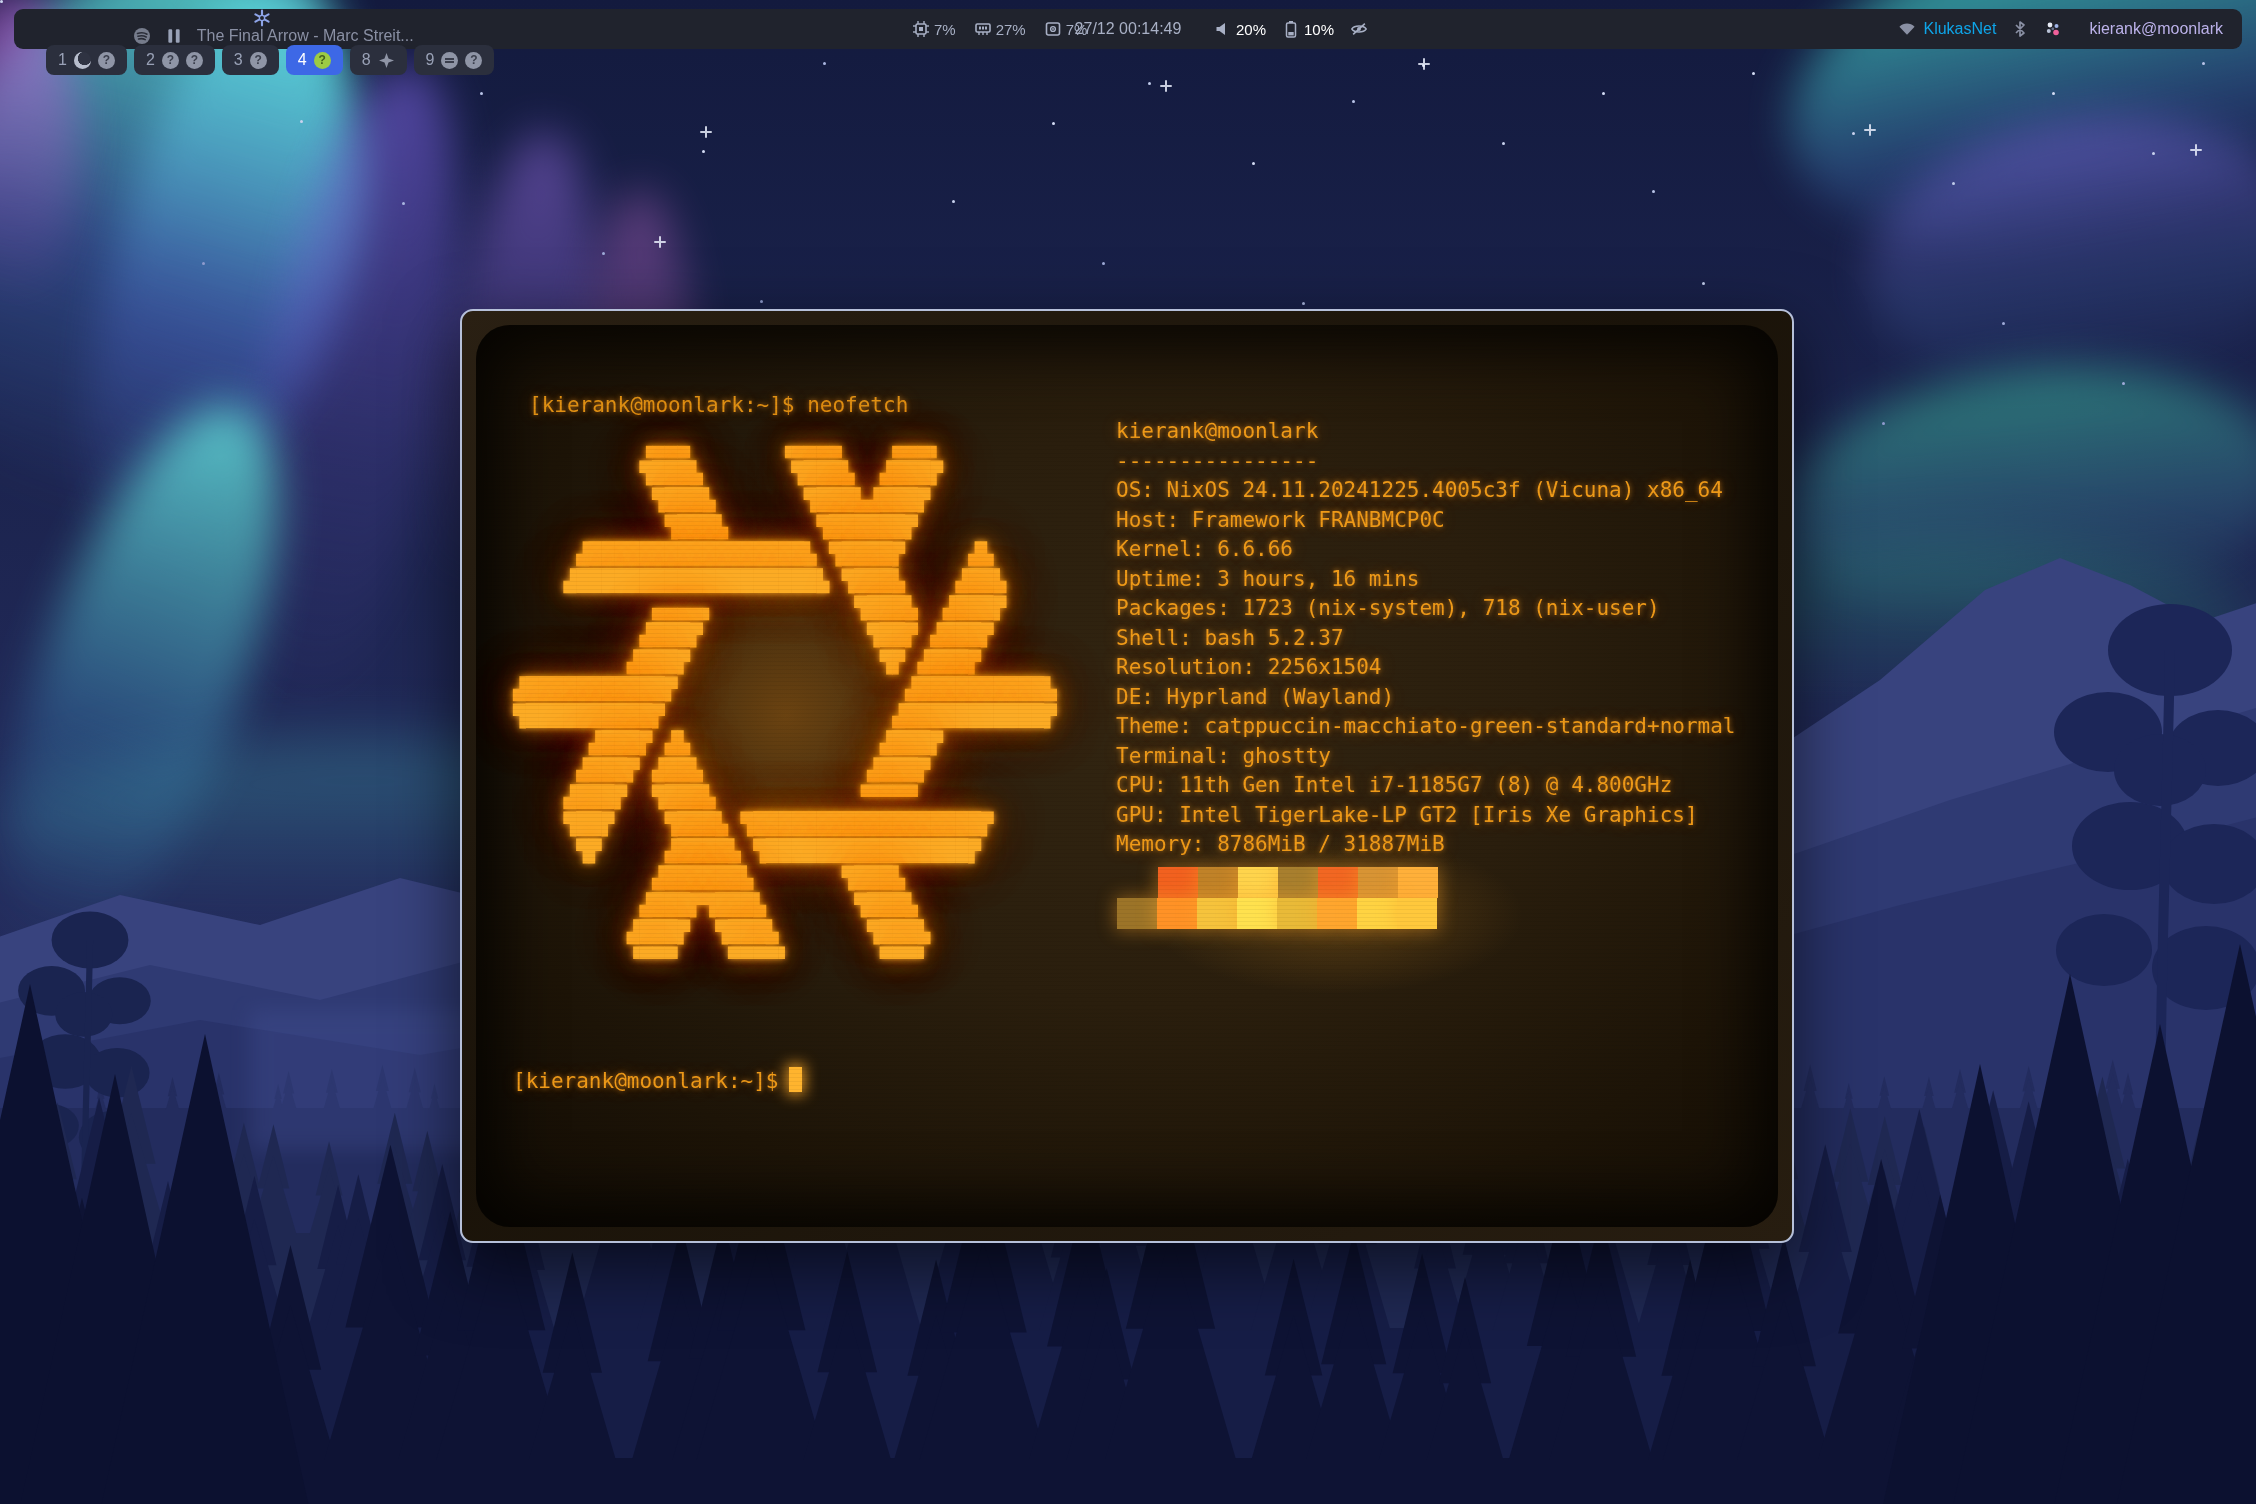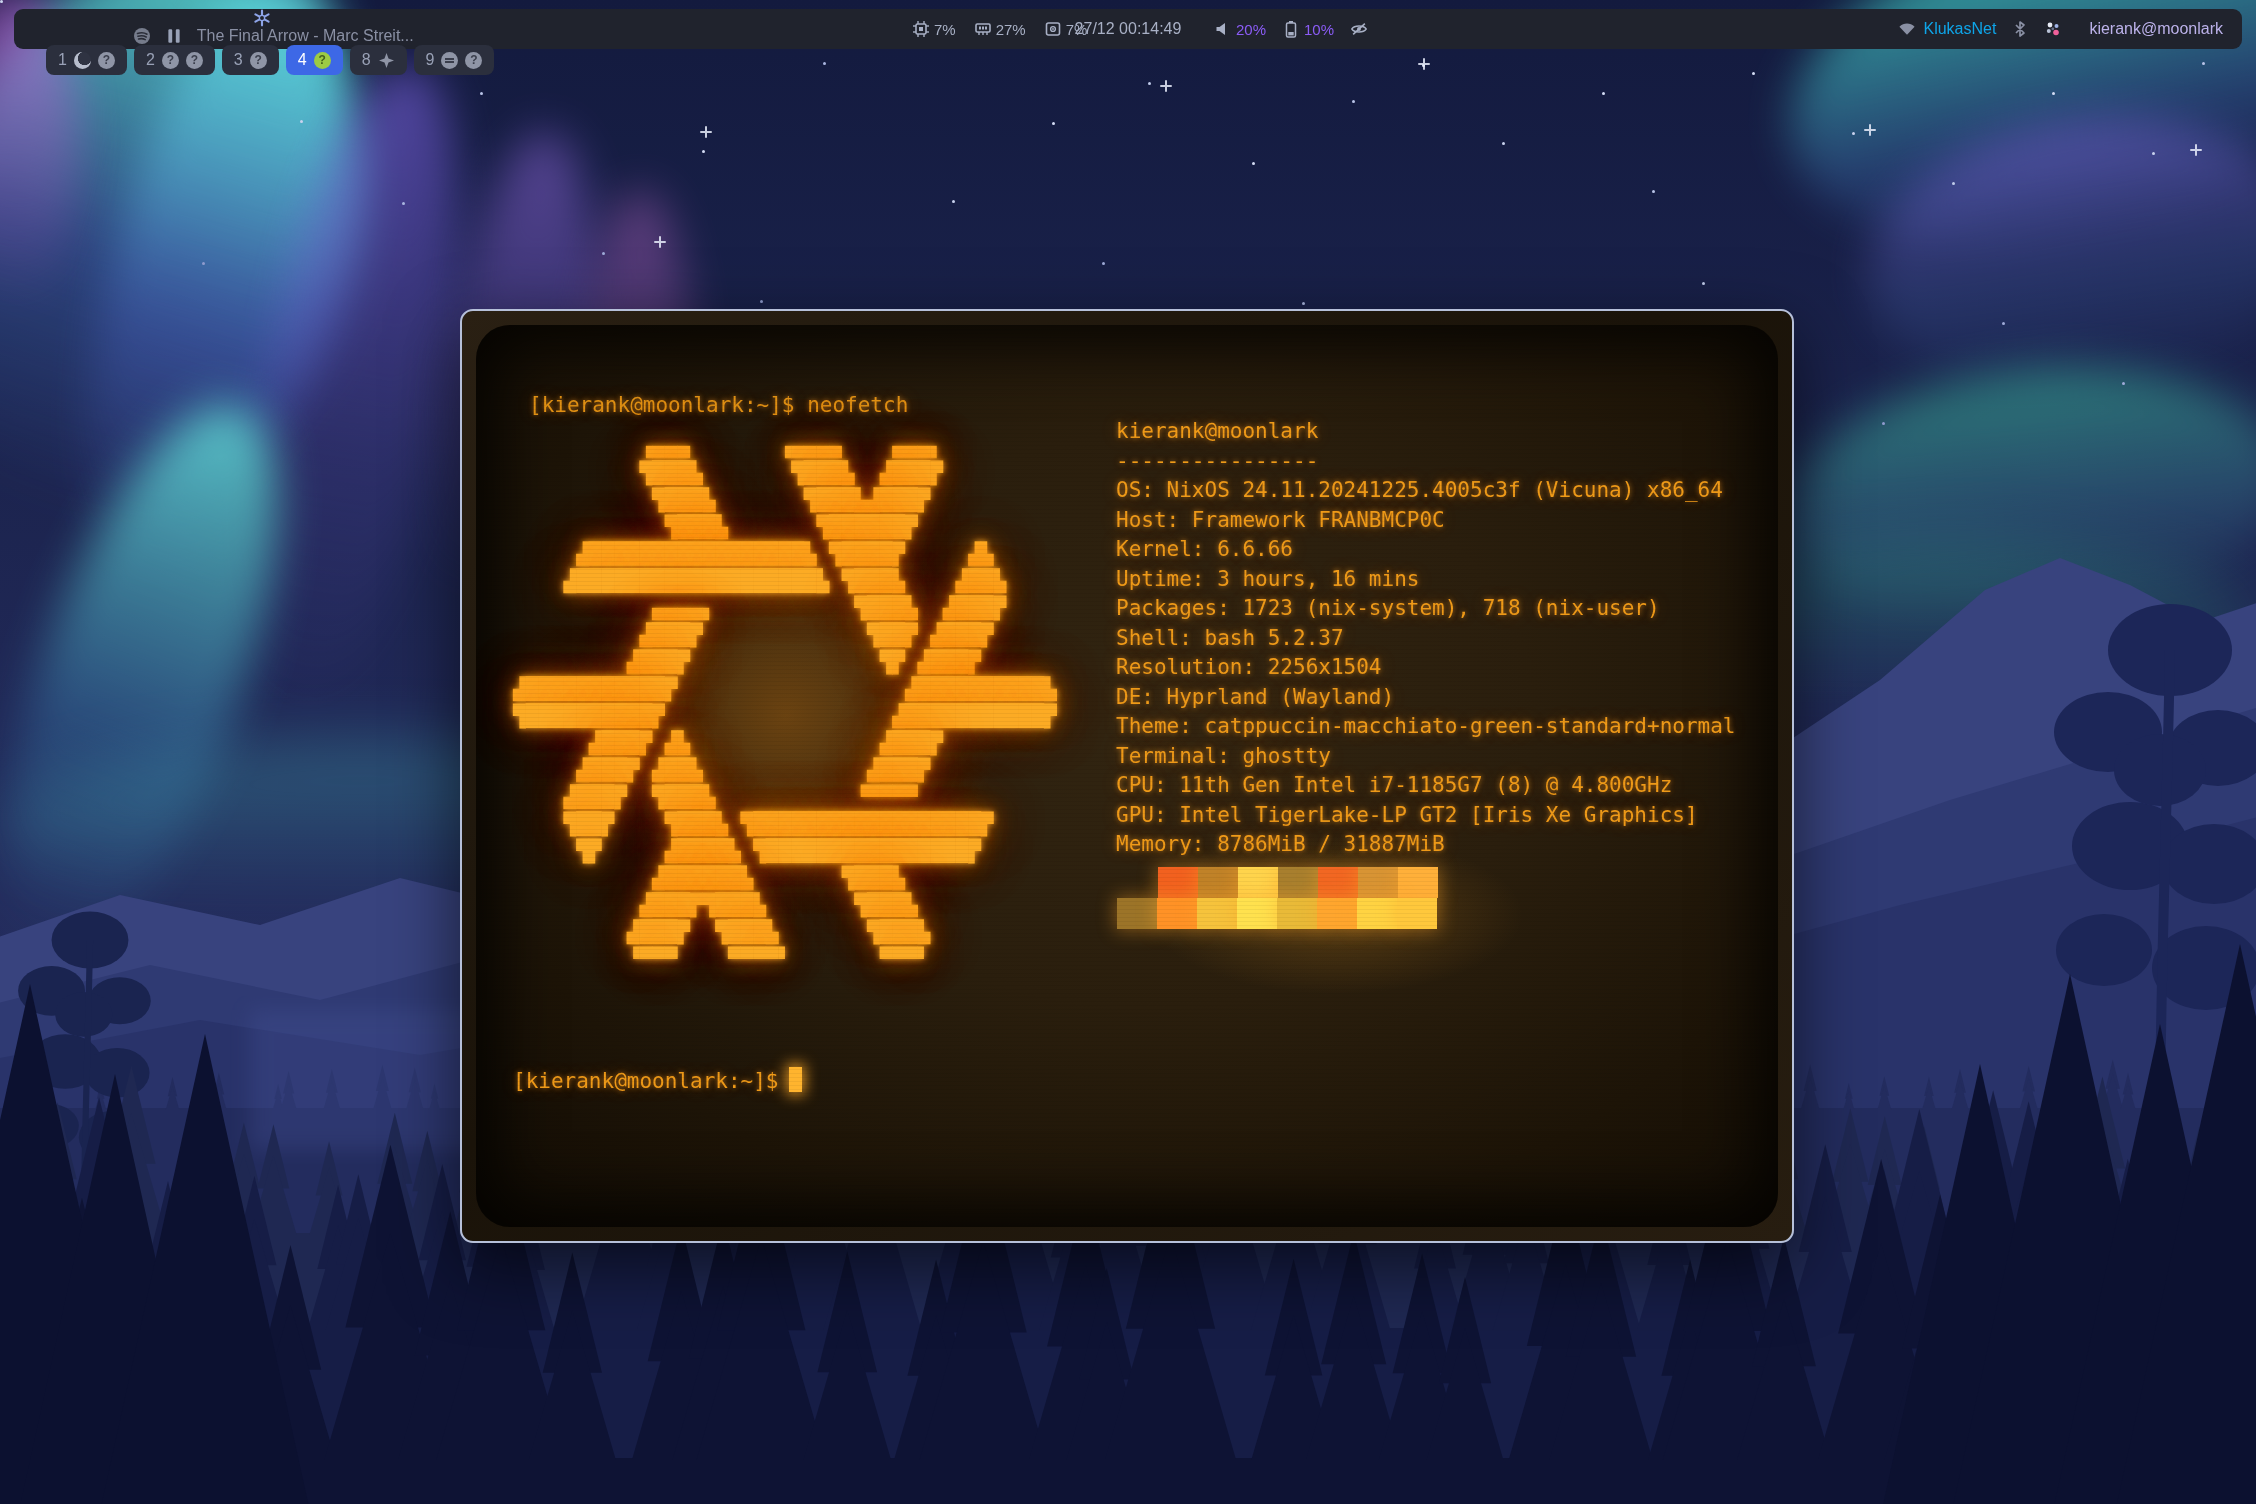--- a/index.html
+++ b/index.html
@@ -39,21 +39,21 @@
   .ci { width:17px; height:17px; border-radius:50%; background:#8f95a6; color:#3a3e4c;
         font-size:12px; font-weight:bold; display:flex; align-items:center; justify-content:center; }
   .ci.green { background:#9ccb44; color:#44611b; }
   .ci.moon { background:radial-gradient(circle at 62% 38%, #2f3342 0 44%, #b7bdcc 46%); }
   .ci.mail { background:#8f95a6; }
   .ci.mail i { display:block; width:9px; height:2px; background:#3a3e4c; box-shadow:0 3px 0 #3a3e4c; margin-top:-3px; }
   .stats { position:absolute; left:898px; top:0; height:100%; display:flex; align-items:center; gap:18px; color:#a8b0c5; font-size:15px; }
   .stat { display:flex; align-items:center; gap:4px; }
   .clockmod { position:absolute; left:50%; top:0; height:100%; transform:translateX(-50%);
     display:flex; align-items:center; color:#a8b0c5; }
-  .after-clock { position:absolute; left:1200px; top:0; height:100%; display:flex; align-items:center; gap:16px; color:#8b5cf6; font-size:15px; }
+  .after-clock { position:absolute; left:1200px; top:0; height:100%; display:flex; align-items:center; gap:16px; color:#ffffff; font-size:15px; }
   .bar-right { position:absolute; right:19px; top:0; height:100%; display:flex; align-items:center; gap:15px; }
   .net { display:flex; align-items:center; gap:7px; color:#0ea5e9; }
   .user { color:#bcb2ea; margin-left:12px; }
   .icon16 { width:18px; height:18px; display:block; }
 
   
   .window { position:absolute; left:460px; top:309px; width:1334px; height:934px;
     border:2px solid #b6c0d9; border-radius:13px;
     background:linear-gradient(145deg,#2a2013,#1a1309 45%,#271d10);
     box-shadow:0 22px 70px rgba(0,0,0,.6); }

